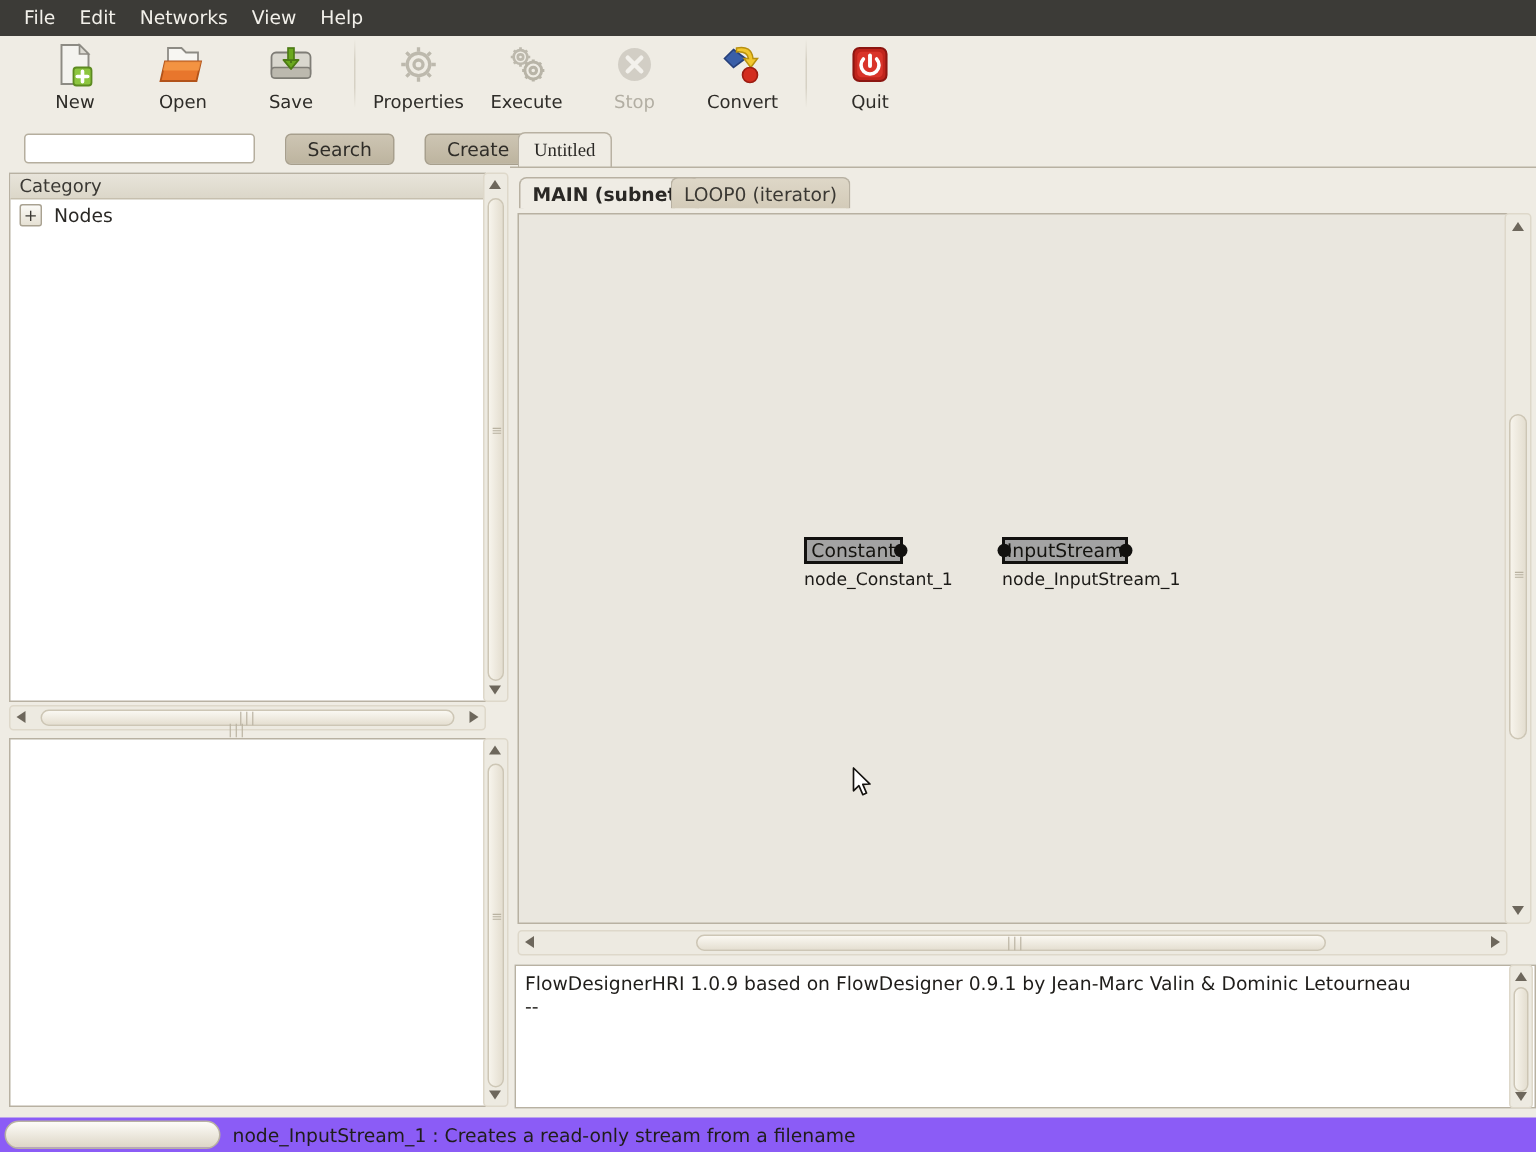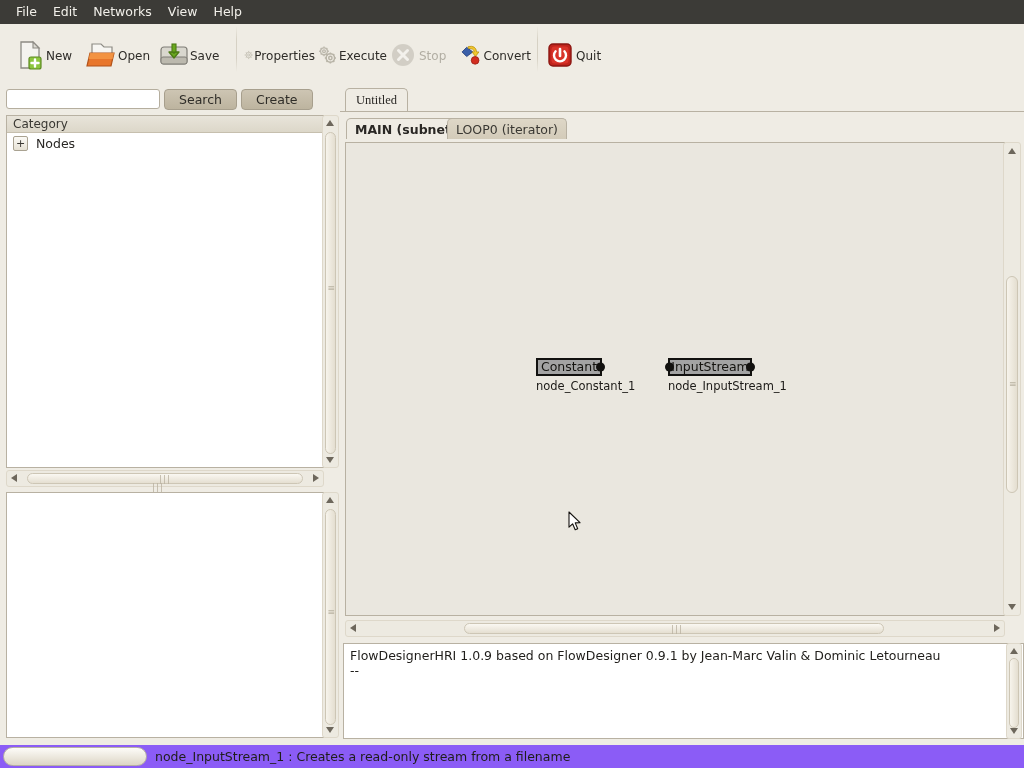--- a/index.html
+++ b/index.html
@@ -22,36 +22,36 @@
     line-height: 16px; white-space: nowrap;
   }
 
   
   .toolbar {
     position: absolute; left: 0; top: 24px; width: 1024px; height: 60px;
     background: #efece4; display: flex; align-items: flex-start;
     padding-left: 14px; box-sizing: border-box;
   }
   .tb-btn {
-    width: 72px; height: 58px; display: flex; flex-direction: row;
+    width: 72px; height: 58px; display: flex; flex-direction: column;
     align-items: center; justify-content: flex-start; padding-top: 3px;
     box-sizing: border-box; position: relative;
   }
   .tb-icon { width: 32px; height: 32px; display: block; }
   .tb-label { font-size: 12px; color: #2e2c28; margin-top: 2px; }
   .tb-label.disabled { color: #b2aea3; }
   .tb-sep {
     width: 1px; height: 46px; margin: 2px 6px 0 6px;
     background: linear-gradient(to bottom,#efece4,#d6d1c4 30%,#d6d1c4 70%,#efece4);
   }
 
   
   .searchrow {
     position: absolute; left: 0; top: 86px; width: 338px; height: 26px;
-    display: flex; align-items: center; gap: 4px; padding-left: 6px;
+    display: flex; align-items: center; gap: 20px; padding-left: 16px;
     box-sizing: border-box;
   }
   .search-input {
     width: 154px; height: 20px; box-sizing: border-box;
     border: 1px solid #b5ae9e; border-radius: 3px; background: #ffffff;
     font-size: 12px; padding: 0 4px; color: #2a2825;
     font-family: "DejaVu Sans", "Liberation Sans", sans-serif;
   }
   .btn {
     height: 21px; box-sizing: border-box; border: 1px solid #a79f8d;

